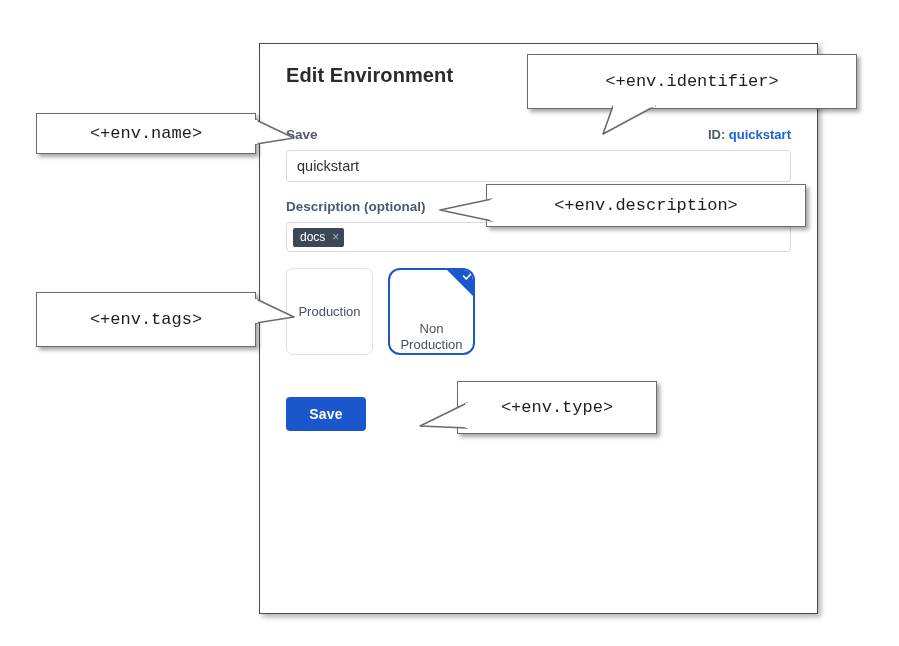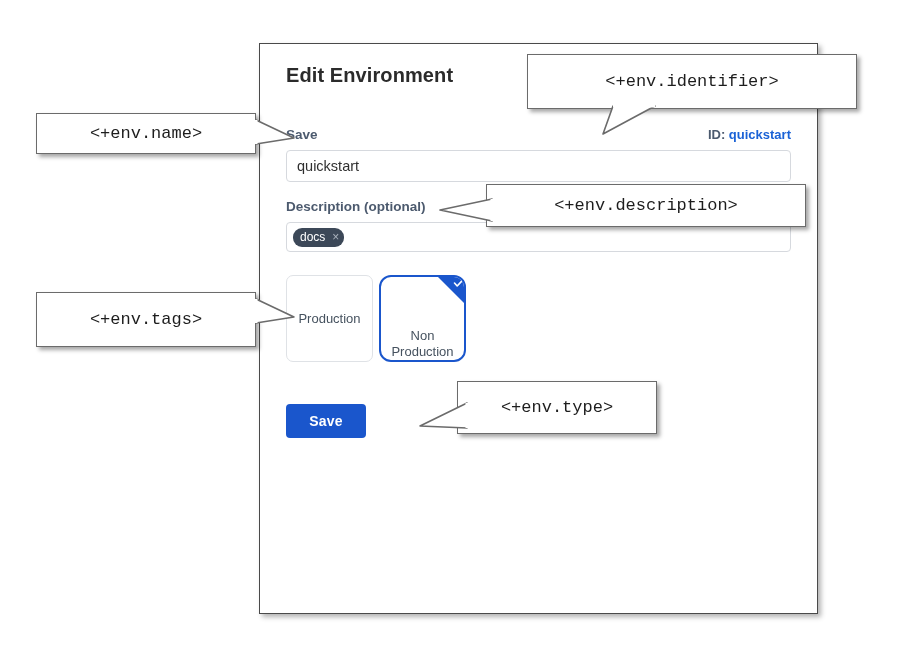--- a/index.html
+++ b/index.html
@@ -129,21 +129,21 @@
     border-radius: 4px;
     background: #ffffff;
     display: flex;
     align-items: center;
     padding: 0 6px;
   }
   .tag-chip {
     display: inline-flex;
     align-items: center;
     background: #3c4858;
-    border-radius: 9px;
+    border-radius: 2px;
     height: 19px;
     padding: 0 5px 0 7px;
     color: #ffffff;
     font-size: 12px;
     line-height: 19px;
   }
   .tag-chip-x {
     margin-left: 7px;
     color: #aab2bd;
     font-size: 12px;
@@ -154,22 +154,22 @@
   
   .section-label {
     font-size: 13.5px;
     color: #4c5a6e;
     font-weight: 600;
     margin-top: 54px;
     line-height: 17px;
   }
   .type-cards {
     display: flex;
-    gap: 6px;
-    margin-top: 23px;
+    gap: 15px;
+    margin-top: 16px;
   }
   .type-card {
     position: relative;
     width: 87px;
     height: 87px;
     border: 1px solid #dfe2e6;
     border-radius: 7px;
     background: #ffffff;
     display: flex;
     align-items: center;

